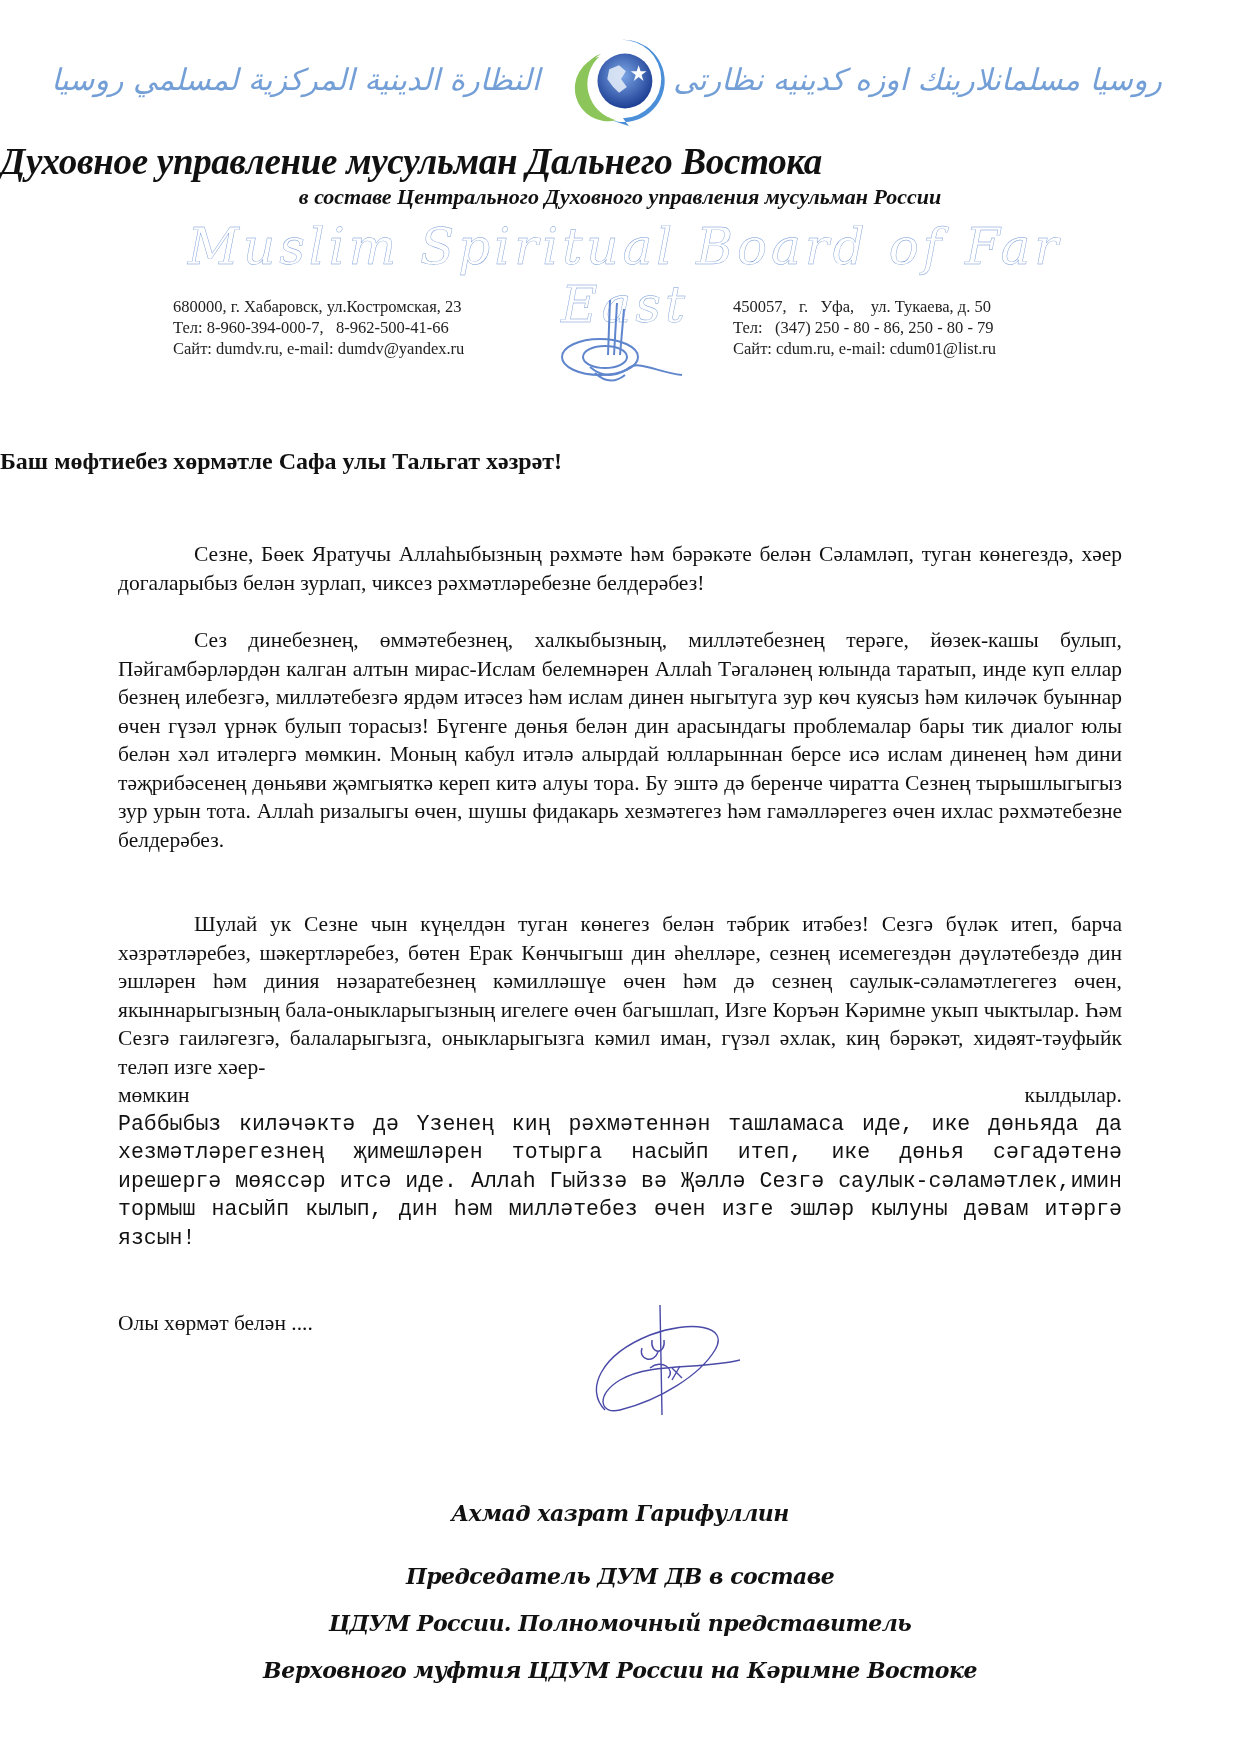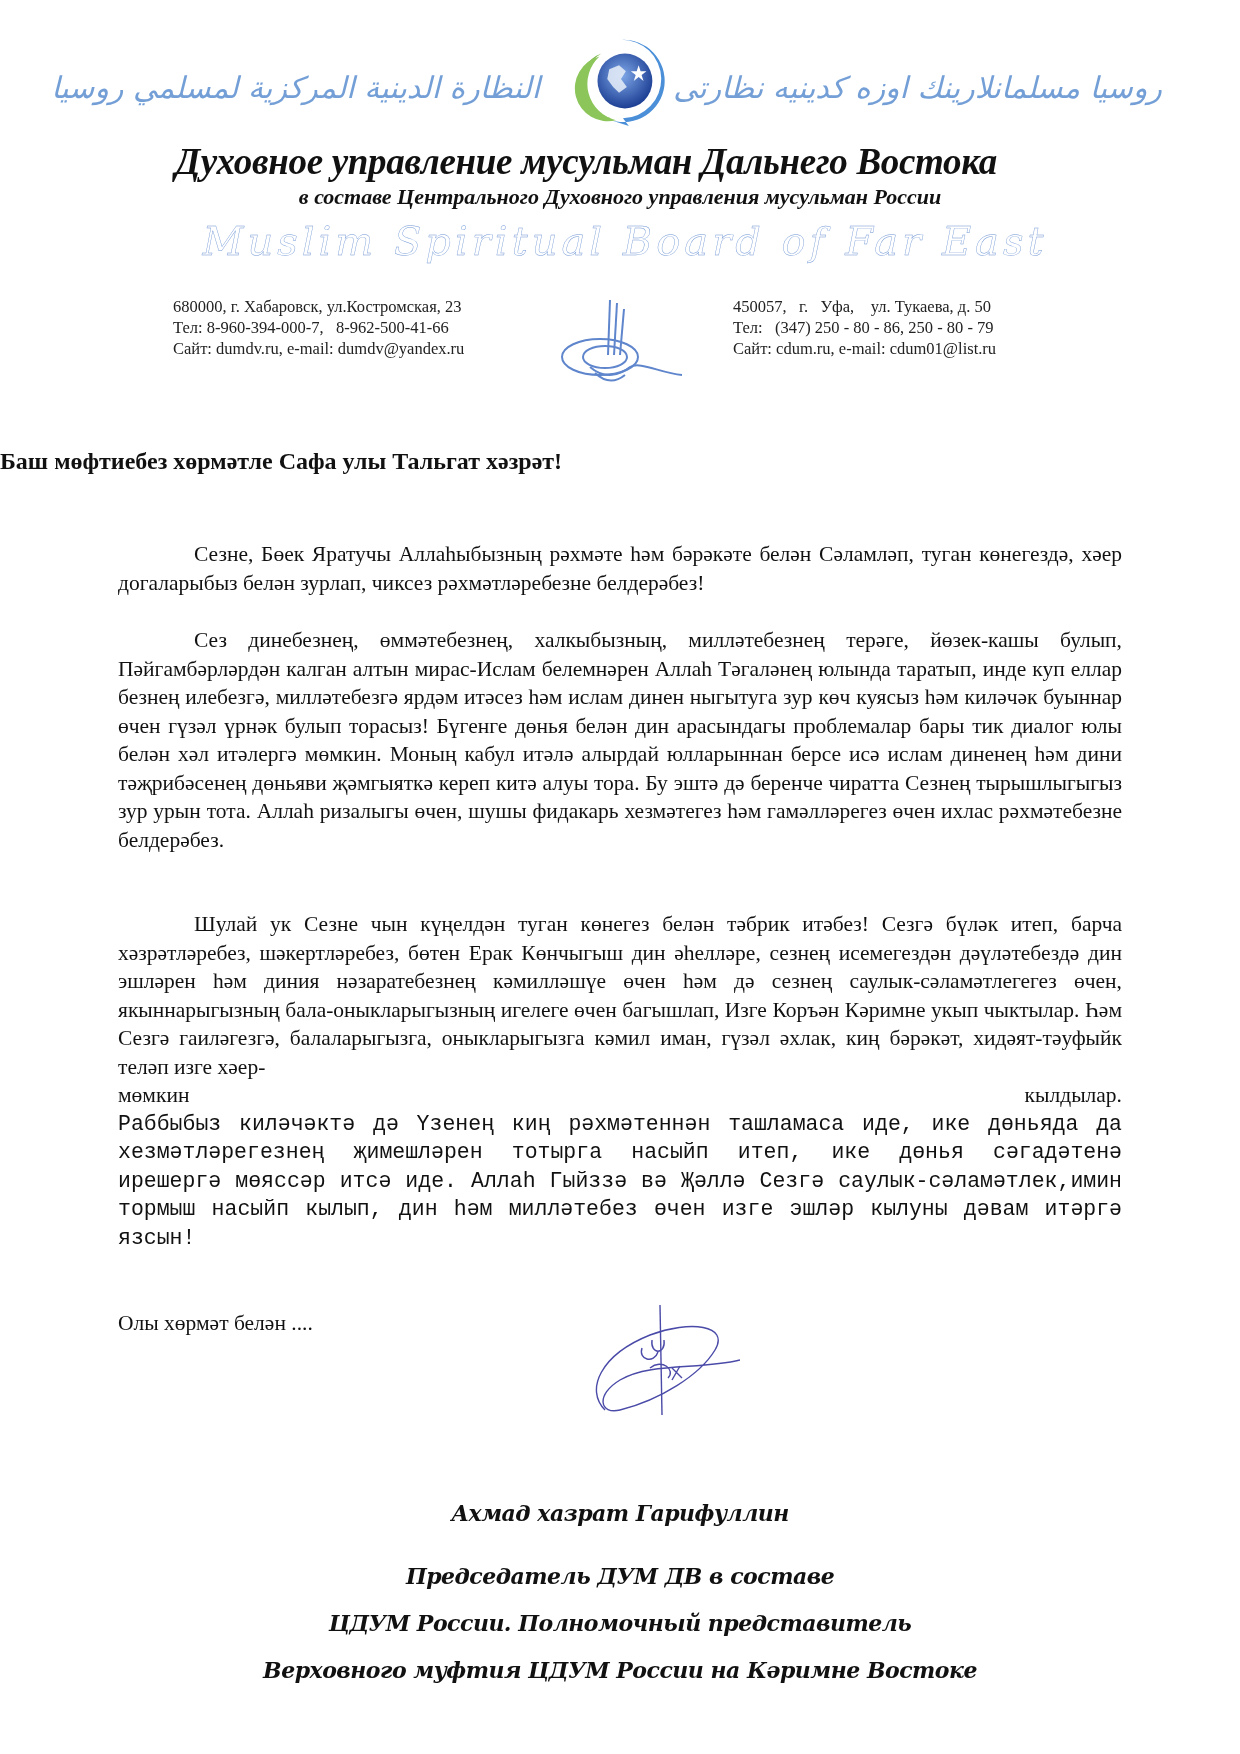--- a/index.html
+++ b/index.html
@@ -5,39 +5,38 @@
   html, body { margin: 0; padding: 0; background: #ffffff; }
   body { width: 1240px; height: 1754px; position: relative; overflow: hidden; color: #111; }
   .page { position: absolute; left: 0; top: 0; width: 1240px; height: 1754px; }
 
   
   .arabic-left, .arabic-right {
     position: absolute; top: 62px; height: 50px;
     font-family: "DejaVu Sans", sans-serif; font-size: 30px; font-style: italic;
     color: #5b8fd0; direction: rtl; white-space: nowrap; letter-spacing: -1px;
     opacity: 0.85;
-    margin-top: 8px;
   }
   .arabic-left { left: 80px; width: 460px; text-align: center; }
   .arabic-right { left: 702px; width: 460px; text-align: right; }
   .logo { position: absolute; left: 572px; top: 32px; width: 98px; height: 98px; }
 
   .org-title {
-    position: absolute; top: 140px; left: 0; width: 1172px; text-align: center;
+    position: absolute; top: 140px; left: 0; width: 1172px; text-align: left;
     font-family: "Liberation Serif", serif; font-style: italic; font-weight: bold;
     font-size: 37px; letter-spacing: -0.3px; color: #111;
   }
   .org-subtitle {
     position: absolute; top: 184px; left: 0; width: 1240px; text-align: center;
     font-family: "Liberation Serif", serif; font-style: italic; font-weight: bold;
     font-size: 22px; color: #111;
   }
   .org-english {
     position: absolute; top: 218px; left: 165px; width: 920px; text-align: center;
-    font-family: "DejaVu Serif", serif; font-style: italic; font-size: 40px;
+    font-family: "DejaVu Serif", serif; font-style: italic; font-size: 50px;
     color: #8fb0e0; letter-spacing: 4px; font-weight: normal;
     -webkit-text-stroke: 0.4px #6f95d4; color: transparent;
   }
   .addr { position: absolute; font-family: "Liberation Serif", serif; font-size: 16.5px; line-height: 21px; color: #222; }
   .addr-left { left: 173px; top: 296px; }
   .addr-right { left: 733px; top: 296px; }
   .addr div { white-space: pre; }
   .tughra { position: absolute; left: 550px; top: 295px; width: 135px; height: 100px; }
 
   

